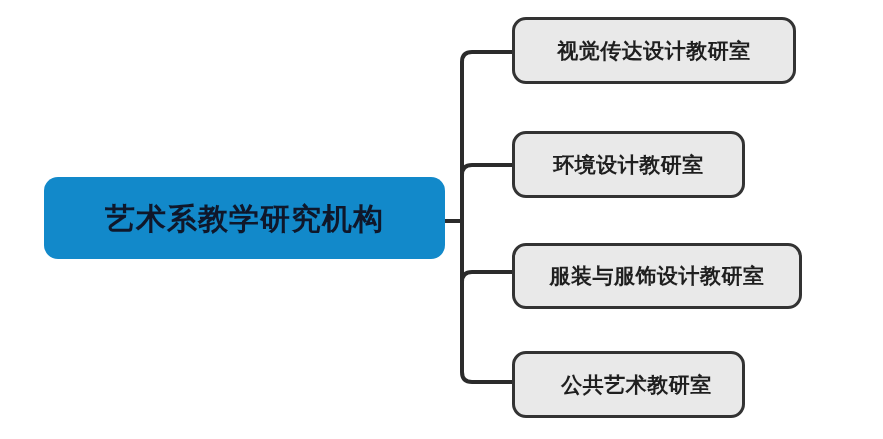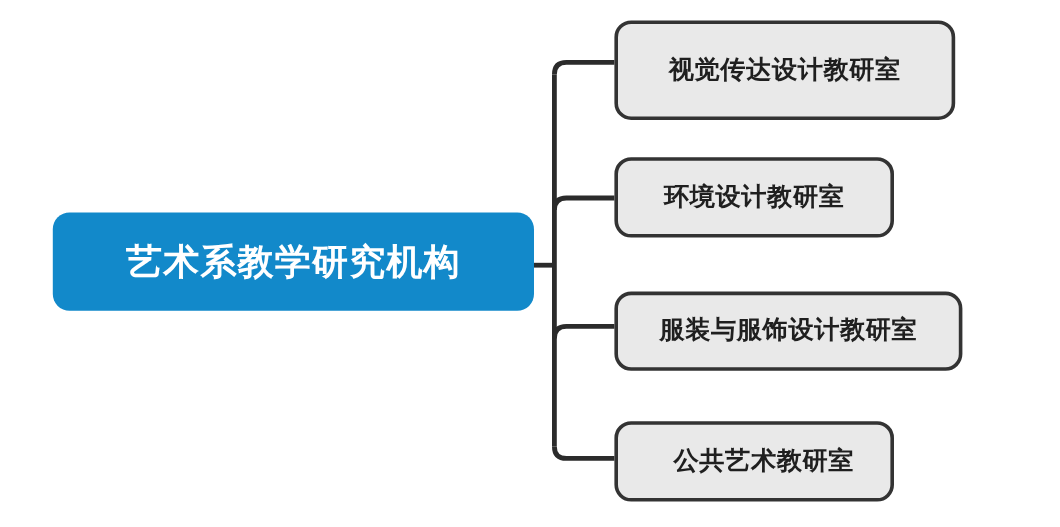--- a/index.html
+++ b/index.html
@@ -30,21 +30,21 @@
     box-sizing: border-box;
     display: flex;
     align-items: center;
     justify-content: center;
     text-align: center;
     white-space: nowrap;
   }
   .node-root {
     background: #1289ca;
     border-radius: 14px;
-    color: #ffffff;
+    color: #0f172a;
     font-size: 30px;
     font-weight: bold;
     letter-spacing: 1px;
   }
   .node-child {
     background: #e9e9e9;
     border: 3px solid #333333;
     border-radius: 14px;
     color: #1f1f1f;
     font-size: 21px;
@@ -69,21 +69,21 @@
       <path d="M 462 175 Q 462 165 472 165 L 512 165"></path>
       <path d="M 462 282 Q 462 272 472 272 L 512 272"></path>
       <path d="M 462 372 Q 462 382 472 382 L 512 382"></path>
     </g>
   </svg>
 
   <div class="node node-root" style="left:44px; top:177px; width:401px; height:82px;">
     <span class="node-label">艺术系教学研究机构</span>
   </div>
 
-  <div class="node node-child" style="left:512px; top:17px; width:284px; height:83px;">
+  <div class="node node-child" style="left:512px; top:17px; width:284px; height:67px;">
     <span class="node-label">视觉传达设计教研室</span>
   </div>
 
   <div class="node node-child" style="left:512px; top:131px; width:233px; height:67px;">
     <span class="node-label">环境设计教研室</span>
   </div>
 
   <div class="node node-child" style="left:512px; top:243px; width:290px; height:66px;">
     <span class="node-label">服装与服饰设计教研室</span>
   </div>

